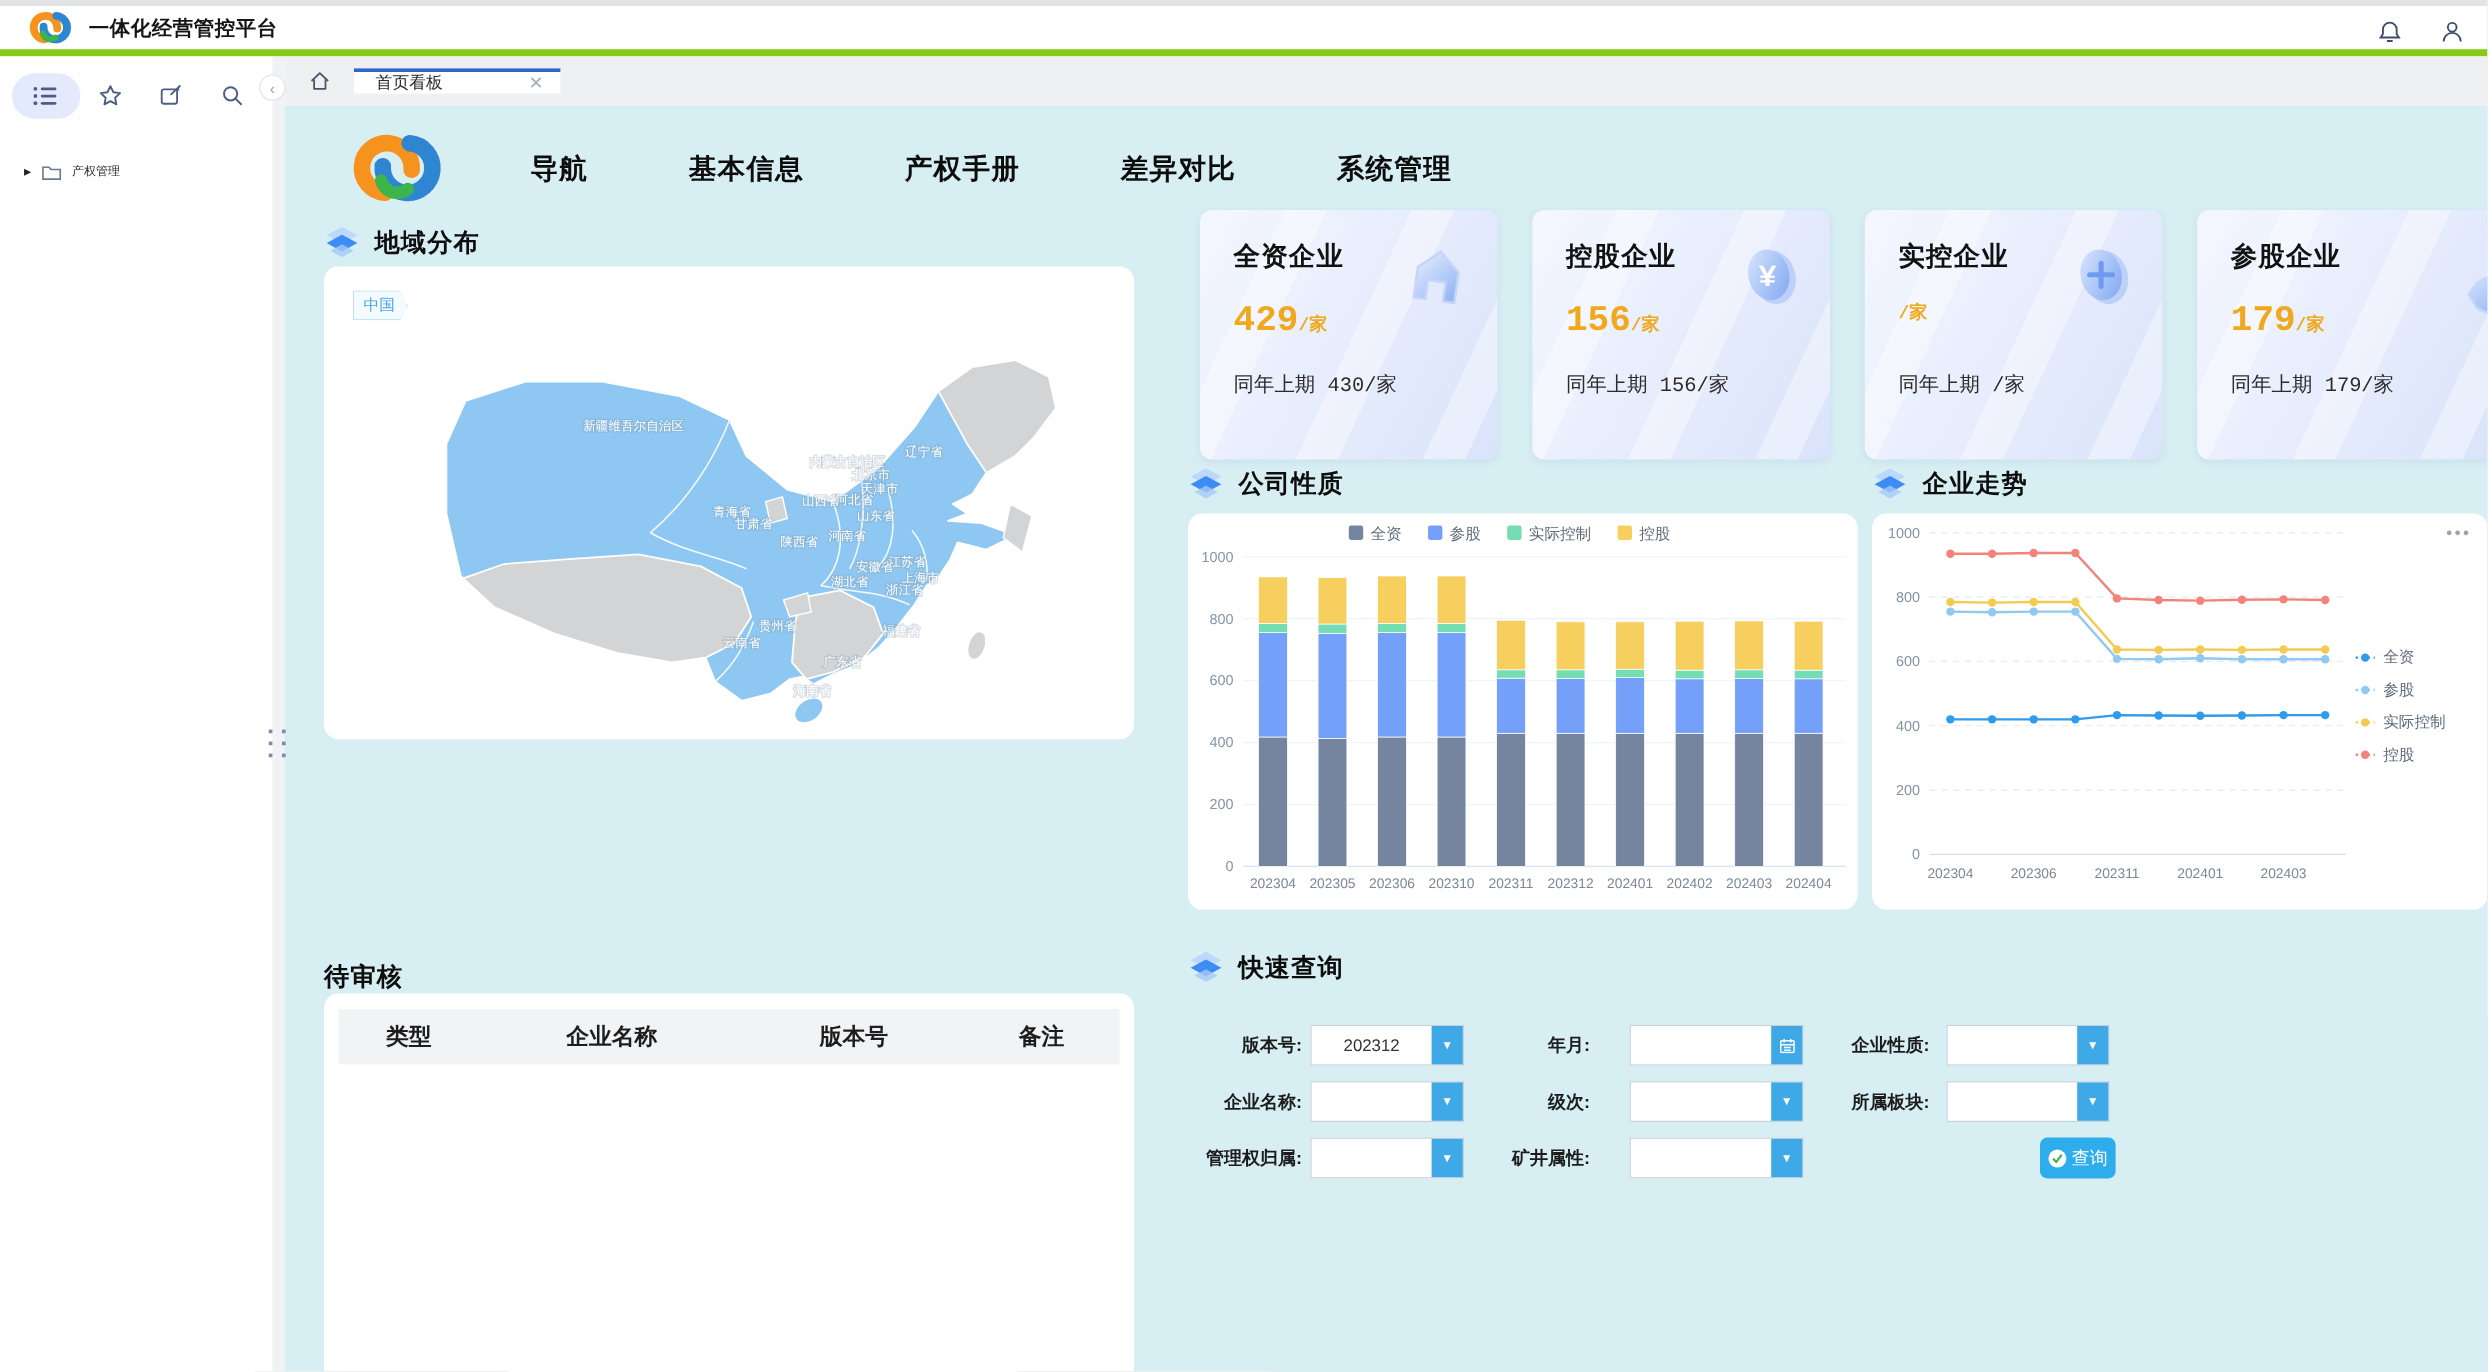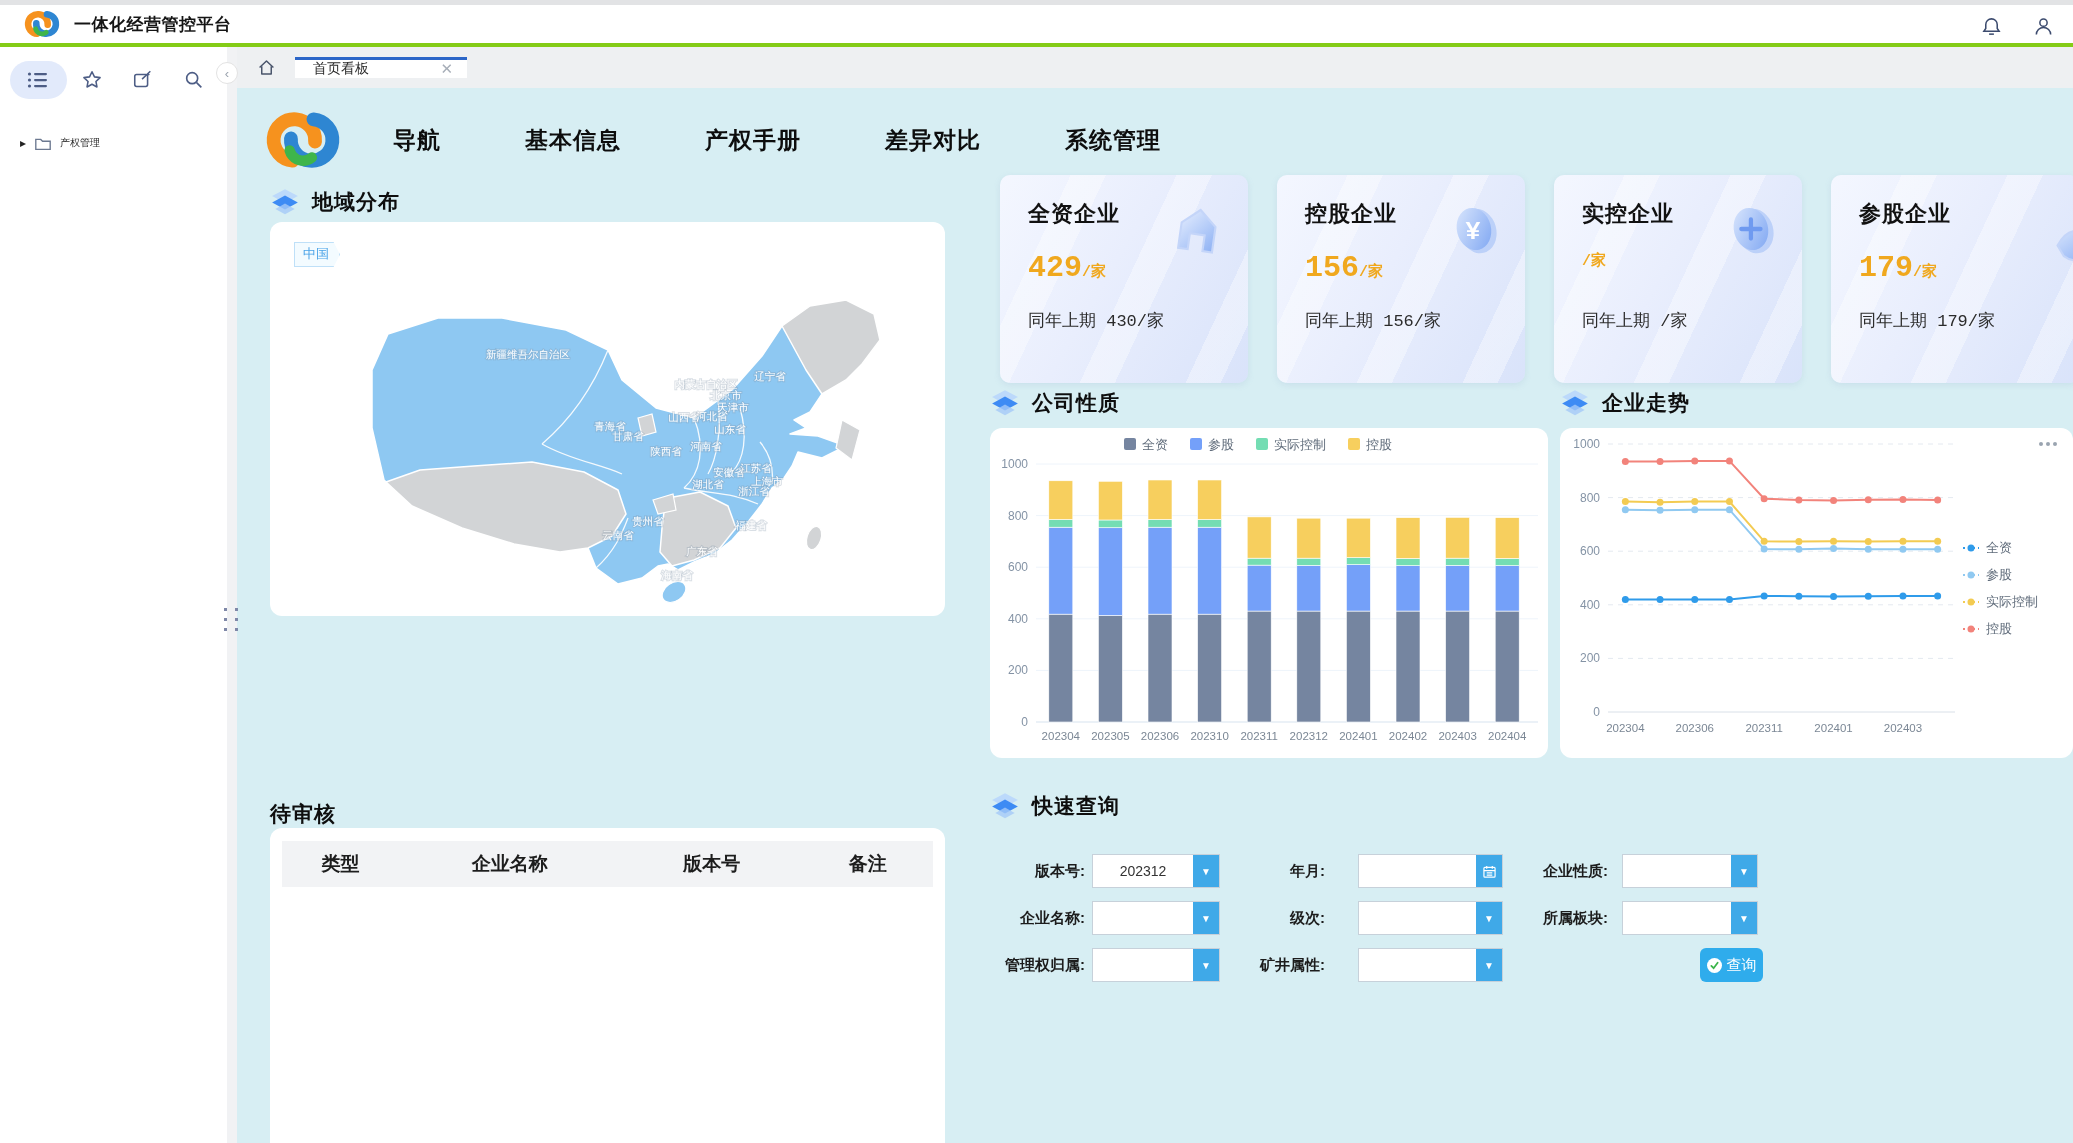--- a/index.html
+++ b/index.html
@@ -2,21 +2,21 @@
 <html><head>
 <meta charset="utf-8">
 <style>
   * { margin:0; padding:0; box-sizing:border-box; }
   html,body { background:#e9e9ea; }
   body { font-family:"Liberation Sans","DejaVu Sans",sans-serif; }
   .app { position:relative; width:2073px; height:1143px; background:#fff; overflow:hidden; }
 
   
   .topstrip { position:absolute; top:0; left:0; right:0; height:5px; background:#e2e3e5; }
-  .topbar { position:absolute; top:5px; left:0; right:0; height:42px; background:#fff; border-bottom:4px solid #84cc16; display:flex; align-items:center; }
+  .topbar { position:absolute; top:5px; left:0; right:0; height:42px; background:#fff; border-bottom:6px solid #84cc16; display:flex; align-items:center; }
   .topbar .logo { margin-left:24px; width:36px; height:36px; }
   .topbar .app-title { margin-left:14px; font-size:17px; font-weight:bold; color:#151515; letter-spacing:.5px; }
   .topbar-right { position:absolute; right:18px; top:0; height:42px; display:flex; align-items:center; gap:28px; }
   .icon-btn { width:24px; height:24px; display:flex; align-items:center; justify-content:center; cursor:pointer; }
 
   
   .side { position:absolute; top:47px; left:0; width:227px; bottom:0; background:#fff; }
   .side-tools { display:flex; align-items:center; margin:14px 8px 0 10px; gap:0; }
   .tool-pill { width:58px; height:38px; border-radius:19px; background:#e2eafb; display:flex; align-items:center; justify-content:center; }
   .tool { width:52px; height:38px; display:flex; align-items:center; justify-content:center; }
@@ -32,21 +32,21 @@
   .main { position:absolute; top:47px; left:237px; right:0; bottom:0; }
   .tabbar { position:absolute; top:0; left:0; right:0; height:41px; background:#eef0f2; display:flex; align-items:center; }
   .tab-home { width:58px; display:flex; align-items:center; justify-content:center; cursor:pointer; }
   .tab { width:172px; background:#fff; border-top:3px solid #2c66c8; display:flex; align-items:center; justify-content:space-between; padding:0 14px 0 18px; cursor:pointer; }
   .tab-label { font-size:14px; color:#2b2b2b; }
   .tab-close { color:#a7aeb8; font-size:15px; cursor:pointer; }
 
   .canvas { position:absolute; top:41px; left:0; right:0; bottom:0; background:#d7eef3; overflow:hidden; }
 
   
-  .nav-row { position:absolute; left:28px; top:8px; height:88px; display:flex; align-items:center; }
+  .nav-row { position:absolute; left:56px; top:8px; height:88px; display:flex; align-items:center;gap:21px; }
   .nav-row .logo { width:76px; height:76px; }
   .nav-items { display:flex; margin-left:52px; gap:84px; }
   .nav-item { font-size:23px; font-weight:bold; color:#0d0d0d; letter-spacing:1px; cursor:pointer; white-space:nowrap; }
 
   
   .sec-title { position:absolute; display:flex; align-items:center; gap:12px; height:36px; }
   .sec-title .sec-icon { width:30px; height:28px; }
   .sec-title .sec-text { font-size:21px; font-weight:bold; color:#0e0e0e; letter-spacing:1px; }
 
   .panel { position:absolute; background:#fff; border-radius:12px; }

